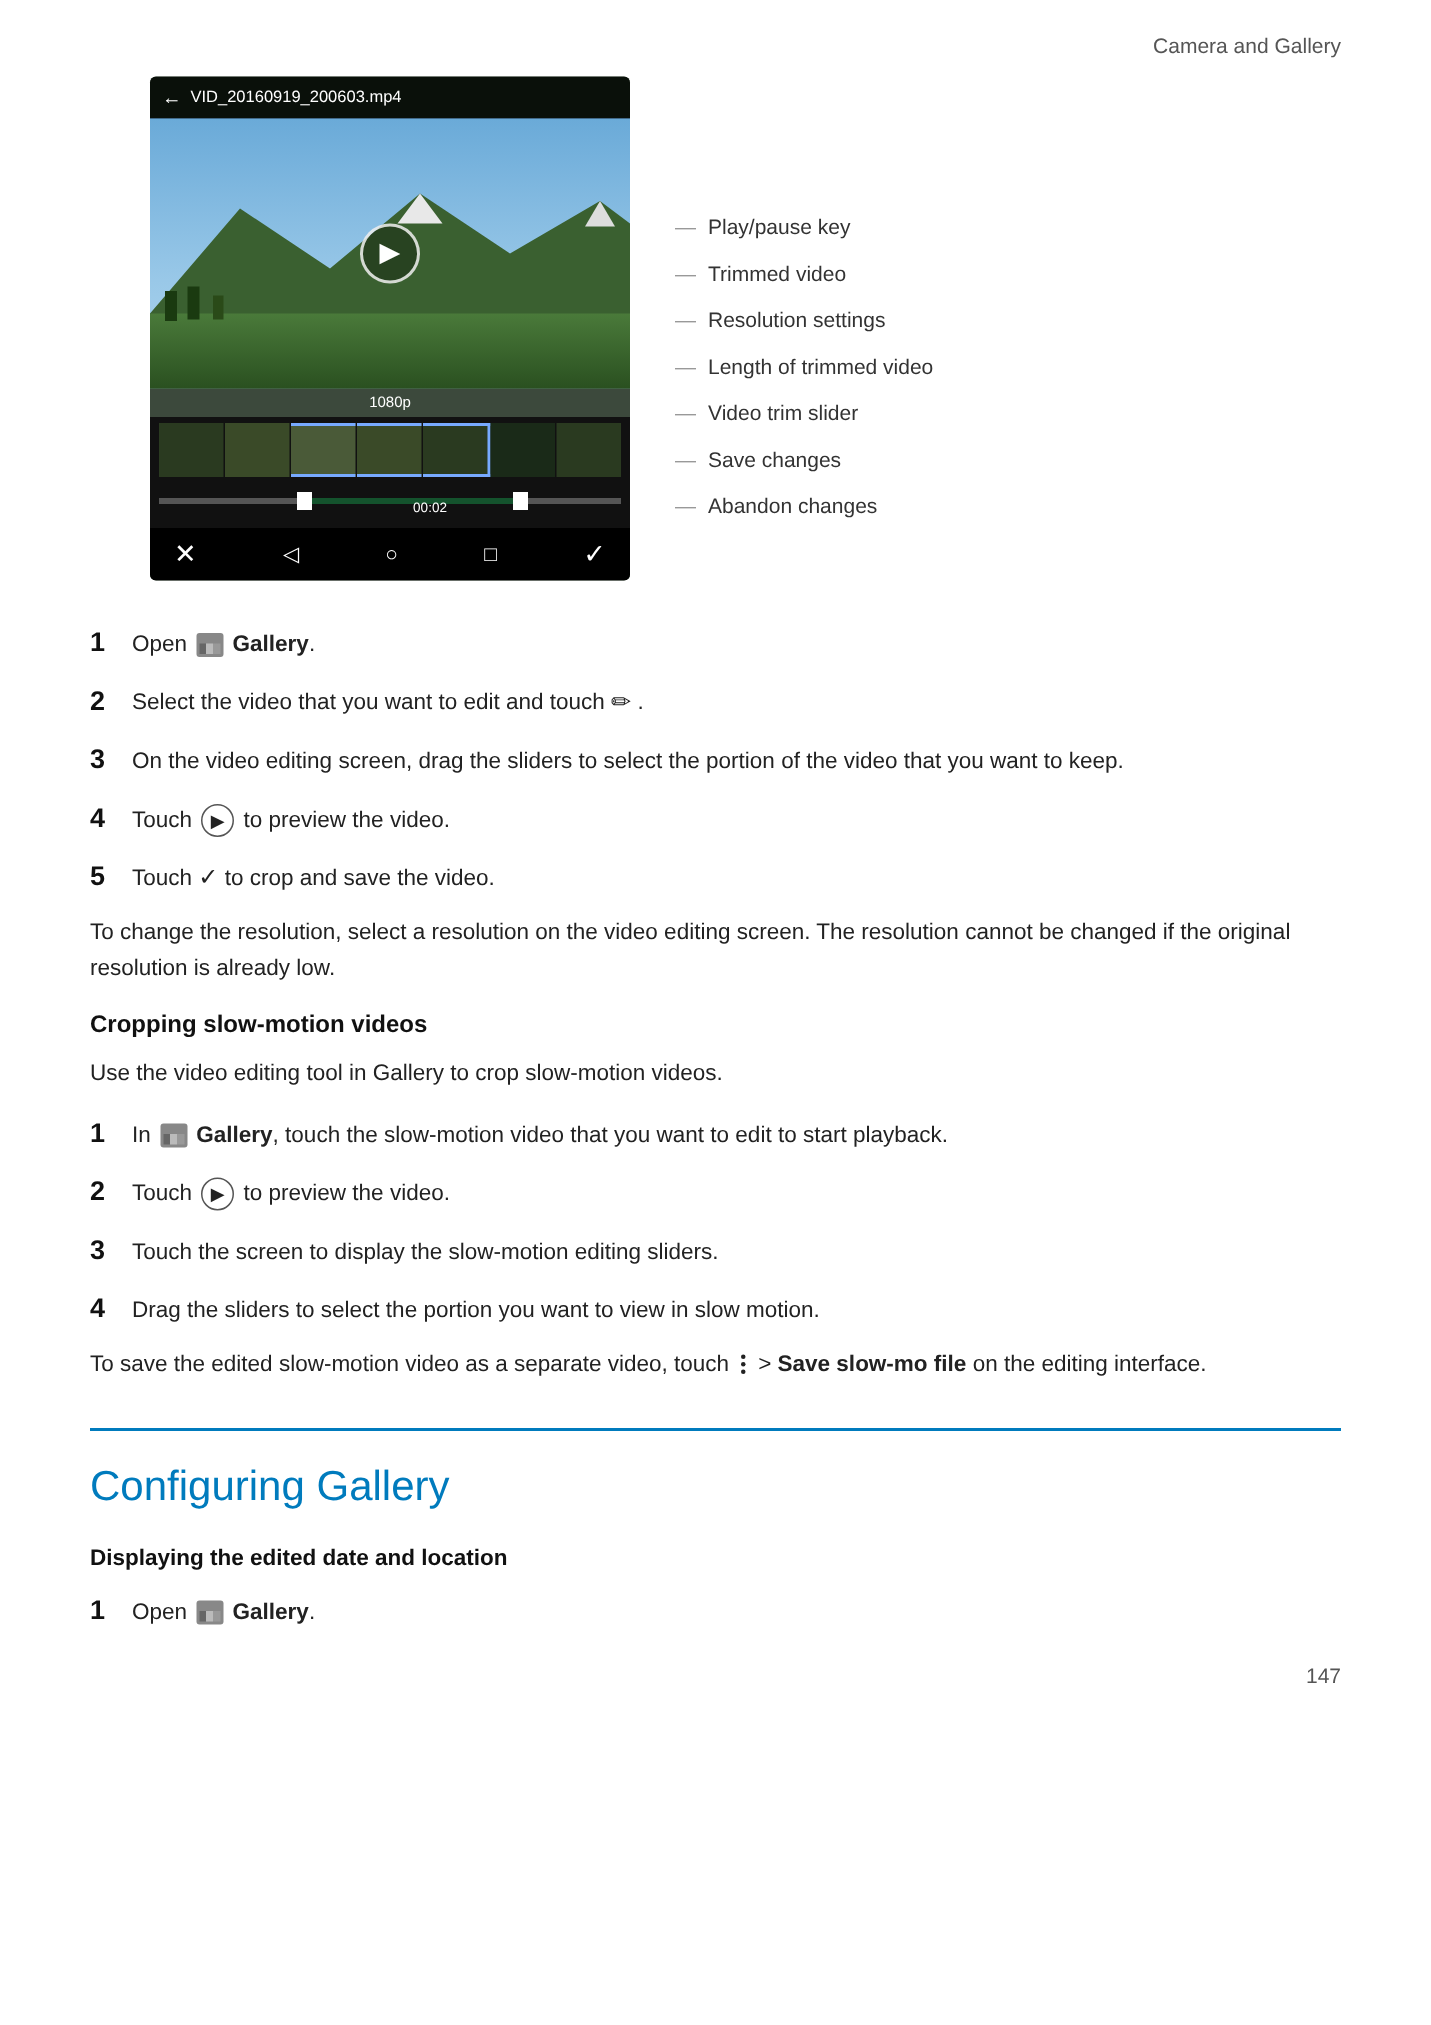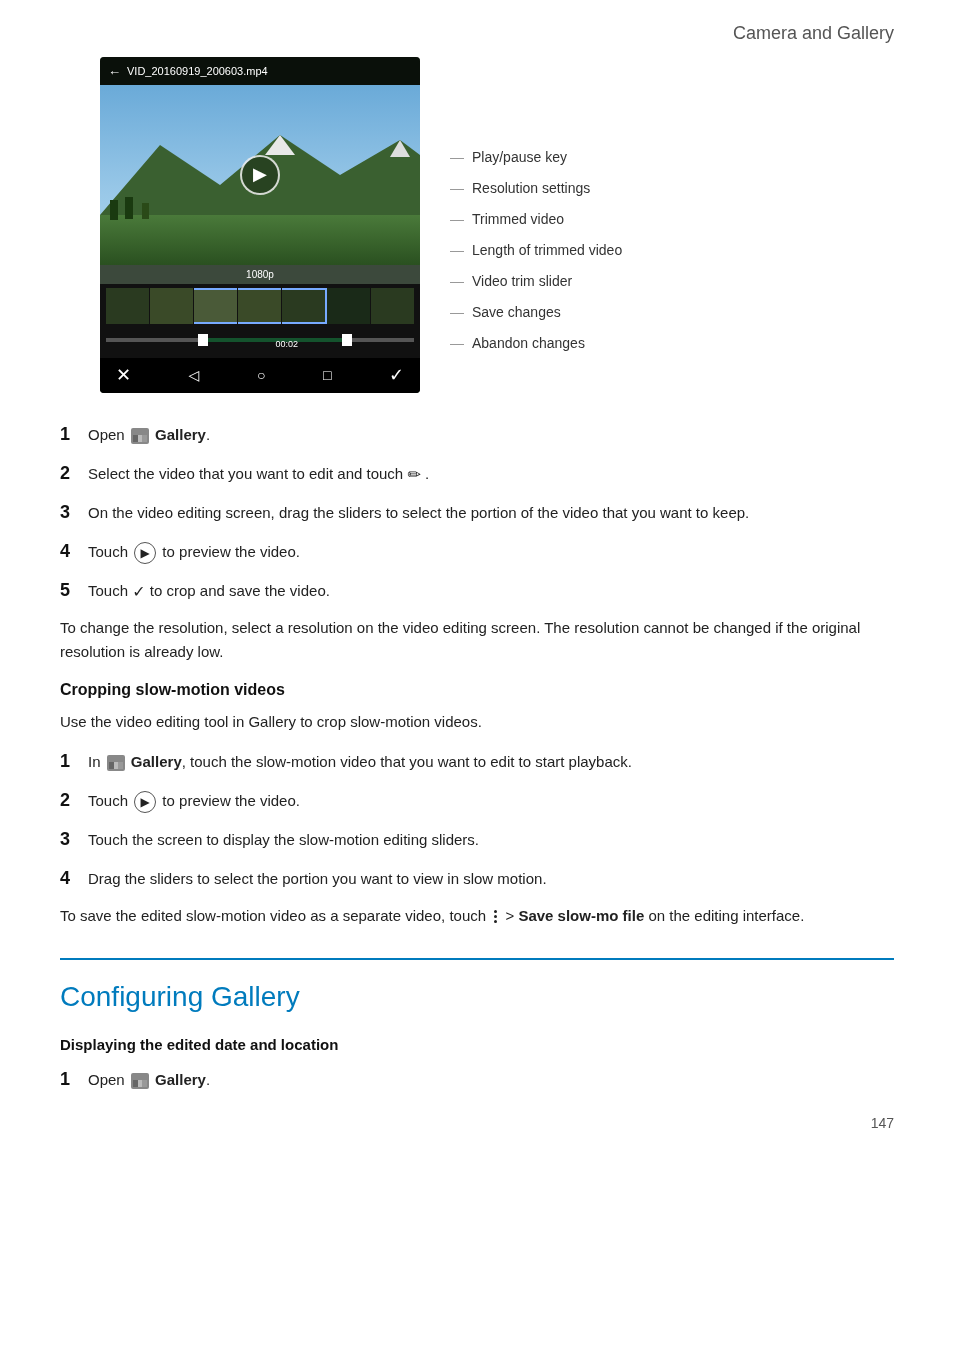--- a/index.html
+++ b/index.html
@@ -10,21 +10,21 @@
       min-height: 1350px;
       color: #222;
       font-size: 15px;
       line-height: 1.5;
     }
     .page-container {
       padding: 20px 60px 40px 60px;
     }
     .header-right {
       text-align: right;
-      font-size: 18px;
+      font-size: 14px;
       color: #555;
       margin-bottom: 10px;
     }
     .diagram-section {
       display: flex;
       flex-direction: row;
       align-items: flex-start;
       margin-bottom: 28px;
     }
     .video-screen {
@@ -318,24 +318,24 @@
         <span class="bottom-icon" style="font-size:14px;">□</span>
         <span class="bottom-icon">✓</span>
       </div>
     </div>
 
     <div class="labels-section">
       <div class="label-line">
         <span>Play/pause key</span>
       </div>
       <div class="label-line">
+        <span>Trimmed video</span>
+      </div>
+      <div class="label-line">
         <span>Resolution settings</span>
-      </div>
-      <div class="label-line">
-        <span>Trimmed video</span>
       </div>
       <div class="label-line">
         <span>Length of trimmed video</span>
       </div>
       <div class="label-line">
         <span>Video trim slider</span>
       </div>
       <div class="label-line">
         <span>Save changes</span>
       </div>

